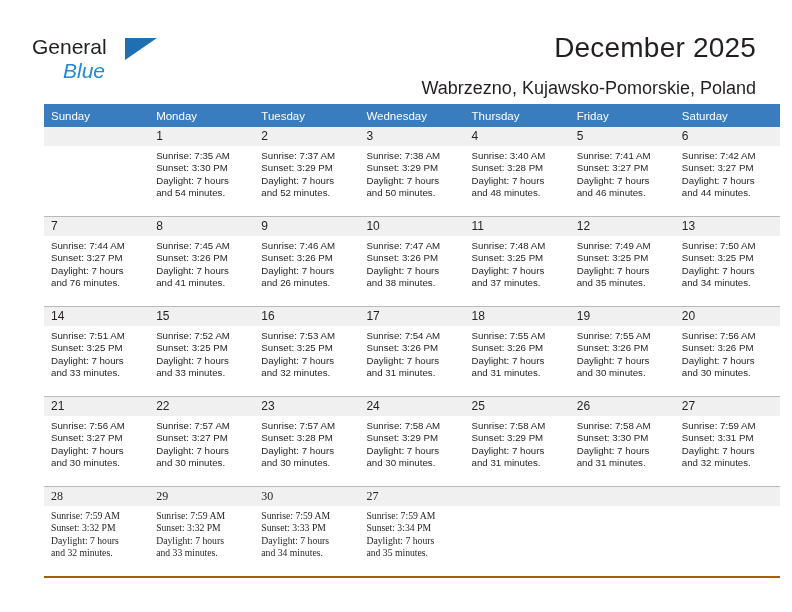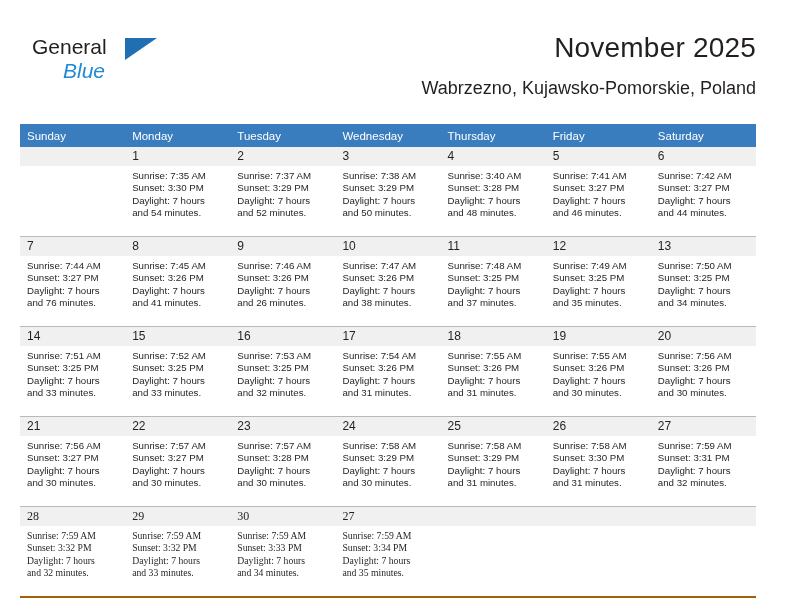--- a/index.html
+++ b/index.html
@@ -84,26 +84,25 @@
     right: 36px;
     top: 78px;
     font-size: 18px;
     color: #231f20;
     text-align: center;
   }
 
   
   .cal {
     position: absolute;
-    left: 20px;
+    left: 44px;
     top: 104px;
     width: 736px;
     border-collapse: collapse;
     table-layout: fixed;
-    margin-top: 20px;
   }
   .cal th {
     background: #3a7dbe;
     color: #ffffff;
     font-size: 11.5px;
     font-weight: normal;
     text-align: left;
     padding: 5px 0 5px 7px;
     height: 13px;
     border: none;
@@ -155,21 +154,21 @@
   <div class="top">
 
     <div class="brand">
       <div class="brand-row1">
         <span class="brand-general">General</span>
         <span class="brand-tri"></span>
       </div>
       <div class="brand-row2">Blue</div>
     </div>
 
-    <div class="title">November 2025</div>
+    <div class="title">December 2025</div>
     <div class="subtitle">Wabrzezno, Kujawsko-Pomorskie, Poland</div>
   </div>
 
   <table class="cal">
     <thead>
       <tr id="weekday-row">
           <th>Sunday</th>
           <th>Monday</th>
           <th>Tuesday</th>
           <th>Wednesday</th>

